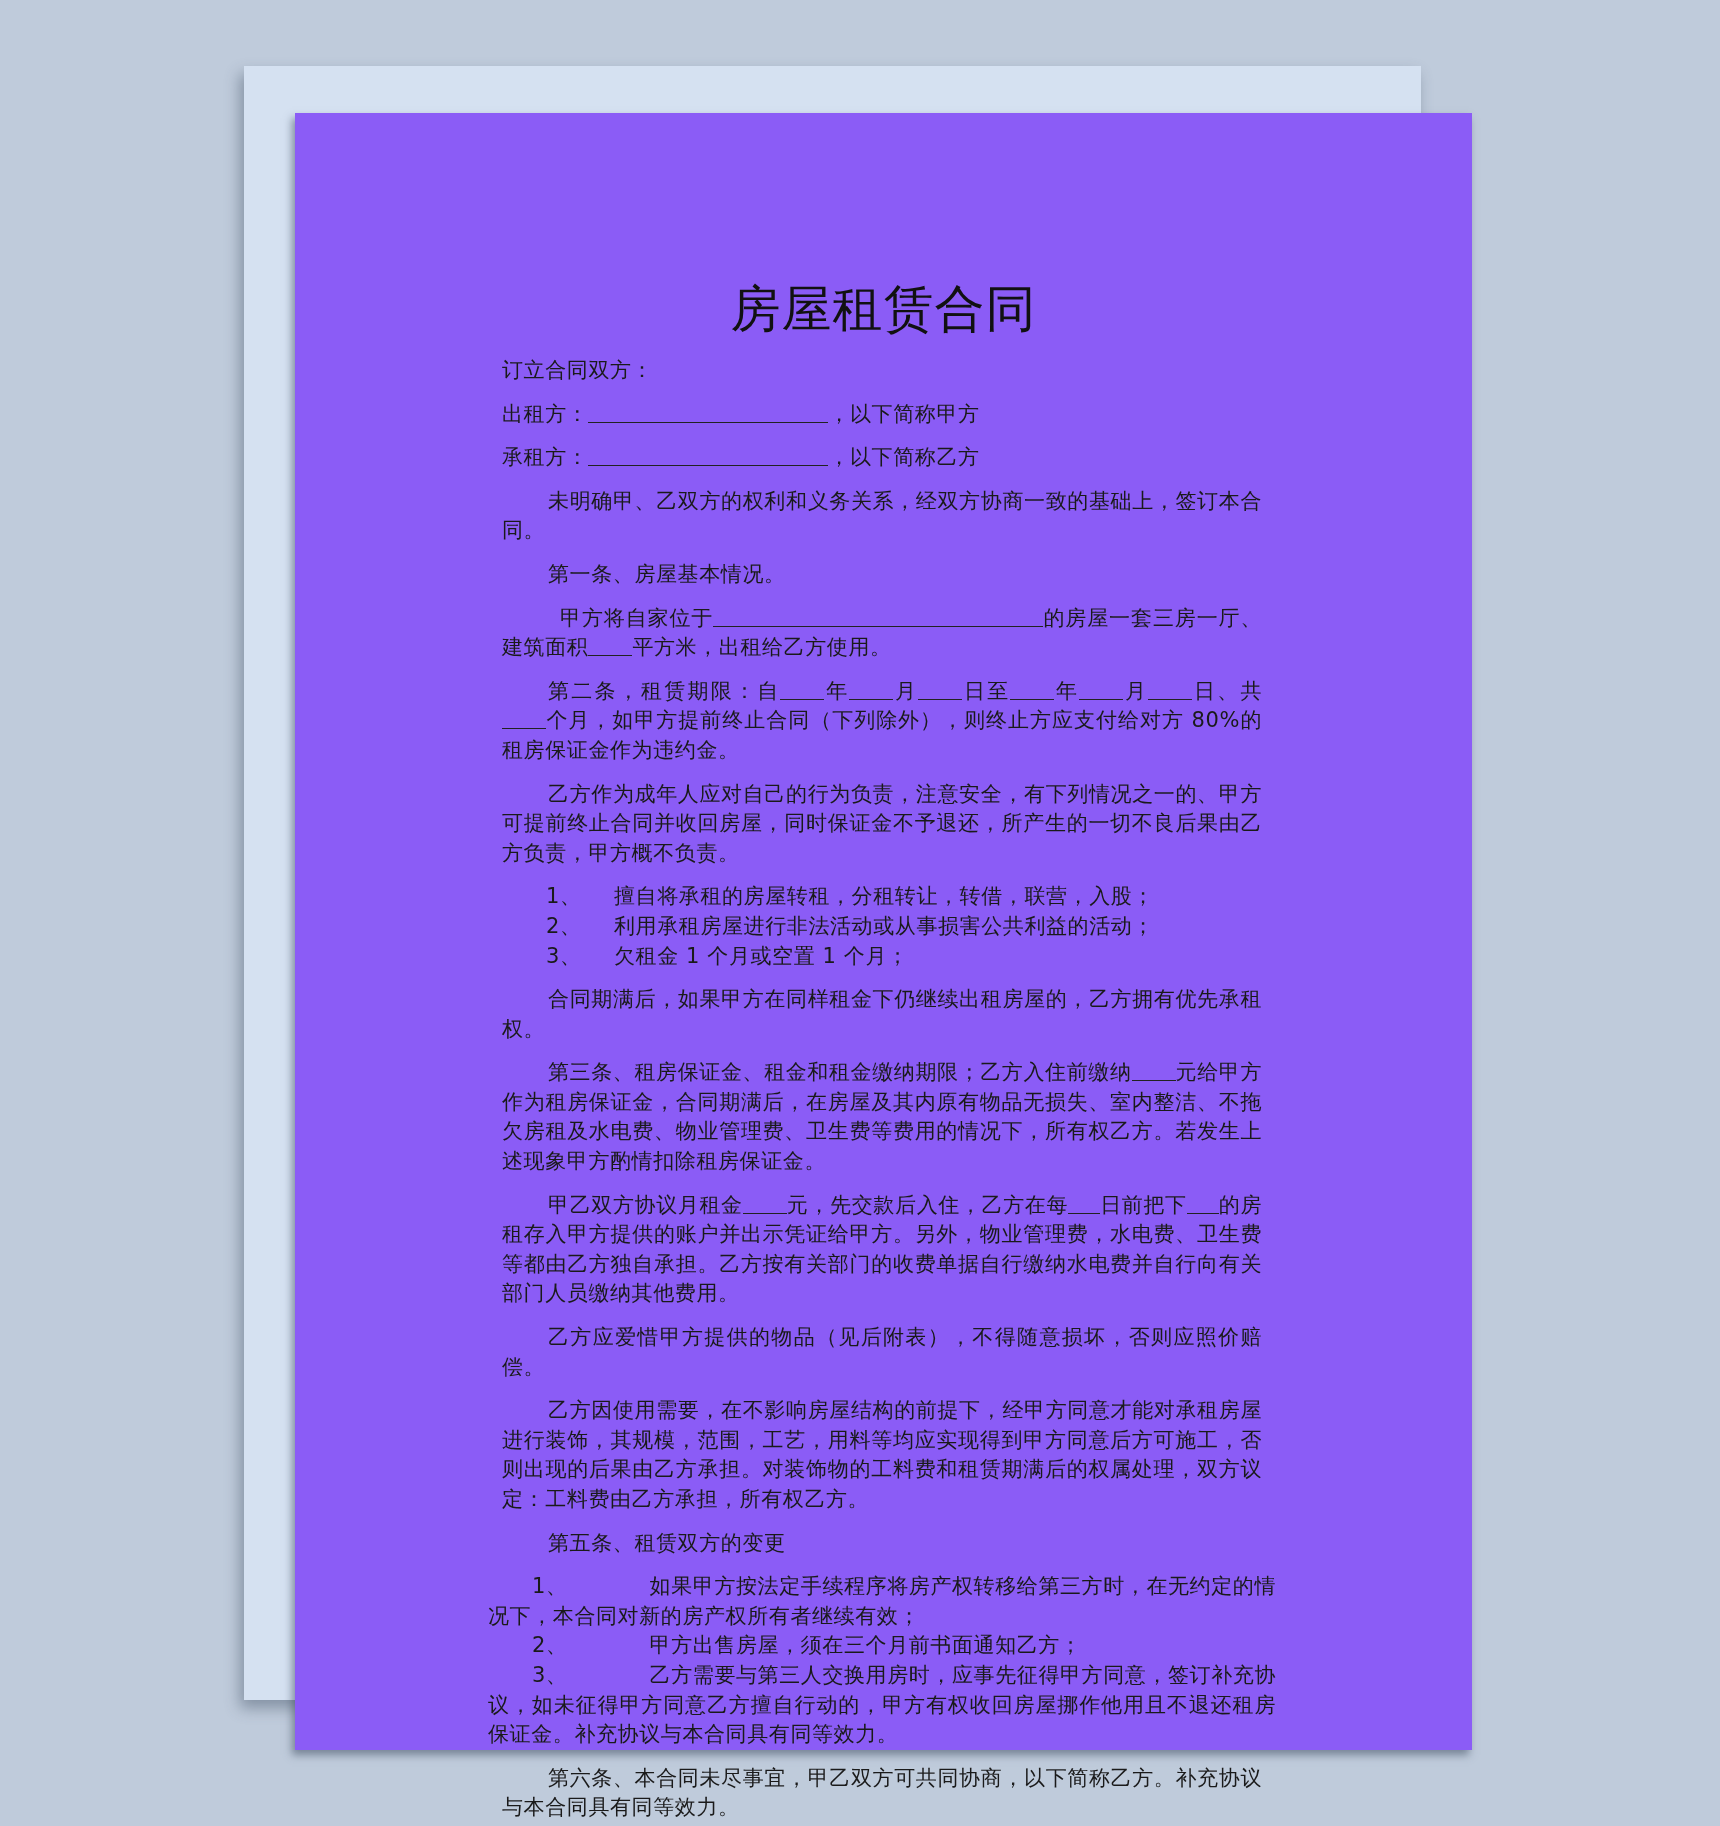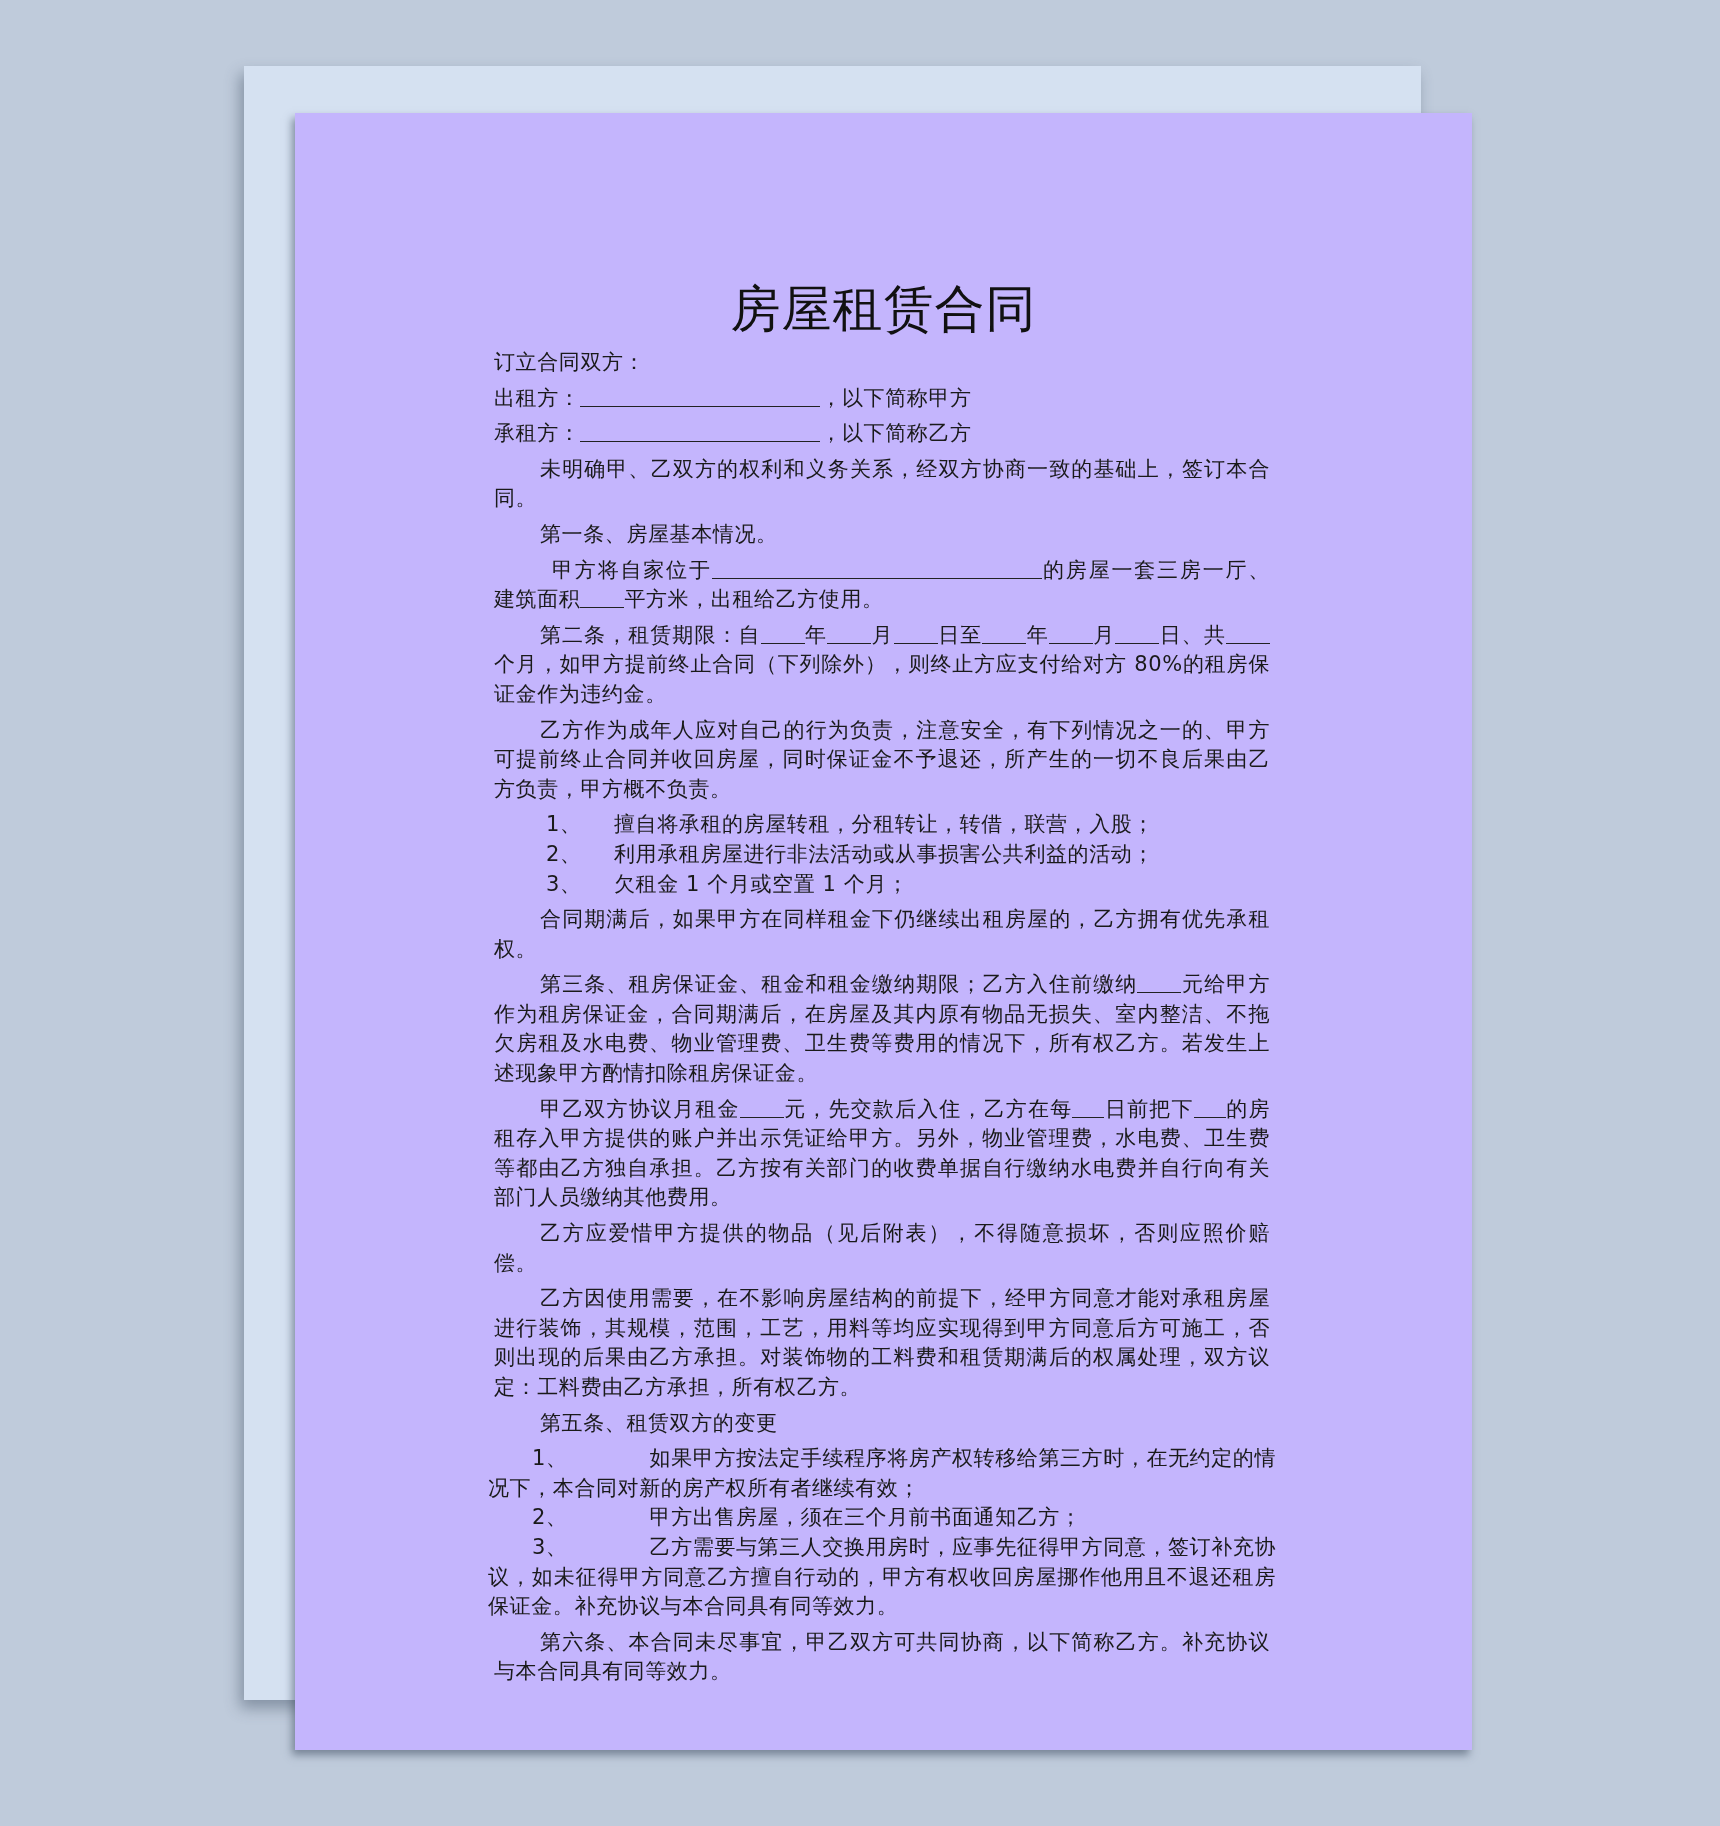--- a/index.html
+++ b/index.html
@@ -22,21 +22,21 @@
       height: 1634px;
       background: #d5e1f1;
       box-shadow: -4px 8px 14px rgba(60, 75, 95, 0.45);
     }
     .front-page {
       position: absolute;
       left: 295px;
       top: 113px;
       width: 1177px;
       height: 1637px;
-      background: #c4b5fd;
+      background: #8b5cf6;
       box-shadow: -3px 5px 8px rgba(60, 75, 95, 0.55);
     }
     .doc-title {
       position: absolute;
       left: 0;
       width: 100%;
       top: 166px;
       text-align: center;
       font-size: 50px;
       line-height: 60px;
@@ -49,21 +49,21 @@
       position: absolute;
       left: 193px;
       top: 229px;
       width: 788px;
       font-size: 21px;
       line-height: 29.6px;
       color: #1a1a1a;
       letter-spacing: 0.6px;
       text-align: justify;
     }
-    .p { margin: 6px; }
+    .p { margin: 14px; }
     .indent { text-indent: 46px; }
     .indent-sm { text-indent: 58px; }
     .blank {
       display: inline-block;
       border-bottom: 1.5px solid #222;
       height: 20px;
       vertical-align: -2px;
     }
     .b-long { width: 240px; }
     .b-addr { width: 330px; }

